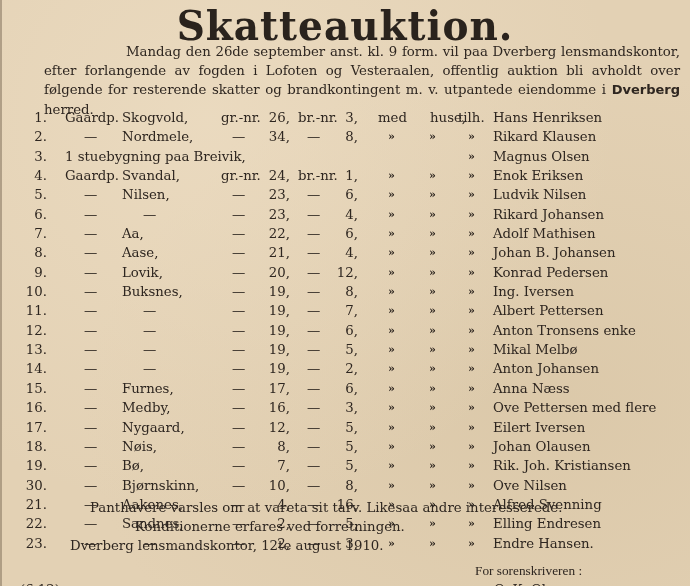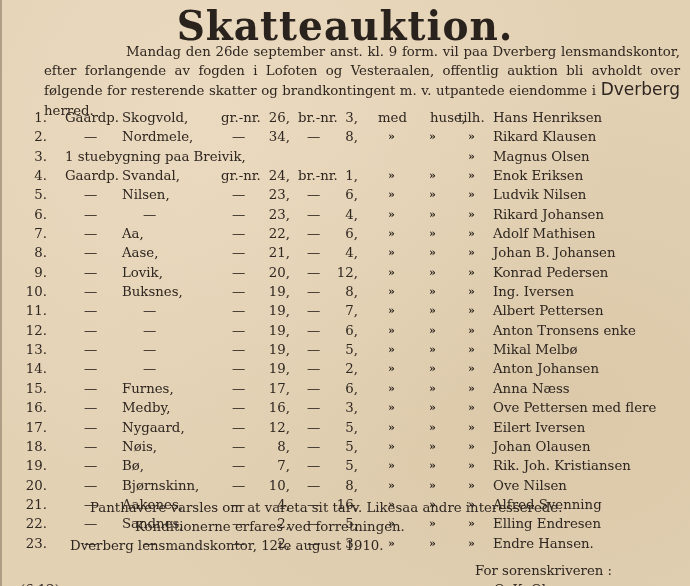--- a/index.html
+++ b/index.html
@@ -17,21 +17,21 @@
   .title {
     position: absolute; left: 0; width: 690px; top: 2px; text-align: center;
     font-family: "DejaVu Serif", serif; font-weight: bold;
     font-size: 39px; letter-spacing: 1px; color: #2a231d;
     transform: scaleY(1.05);
   }
   .intro { position: absolute; left: 8px; top: 42px; width: 672px; font-size: 13.3px; line-height: 19.2px; }
   .intro .line { white-space: nowrap; display: block; text-align: justify; text-align-last: justify; margin-left: 36px; }
   .intro .line.first { padding-left: 82px; }
   .intro .line.last { text-align-last: left; }
-  .intro b { font-family: "DejaVu Sans", sans-serif; font-weight: normal; font-size: 17px; }
+  .intro b { font-family: "DejaVu Sans", sans-serif; font-weight: bold; font-size: 13px; }
   .rows { position: absolute; left: 0; top: 108px; width: 690px; }
   .row { position: relative; height: 19.35px; font-size: 13.3px; line-height: 19px; white-space: nowrap; }
   .row span { position: absolute; top: 0; }
   .c-num { right: 643px; text-align: right; }
   .c-type { left: 65px; }
   .c-dash1 { left: 84px; }
   .c-farm { left: 122px; }
   .c-farm.dash { left: 143px; }
   .c-gr { left: 221px; }
   .c-gr.dash { left: 232px; }
@@ -45,21 +45,21 @@
   .c-q1 { left: 388px; }
   .c-q2 { left: 429px; }
   .c-q3 { left: 468px; }
   .c-owner { left: 493px; }
   .c-full { left: 65px; }
   .quote { font-size: 11px; font-weight: bold; }
   .footer { position: absolute; left: 0; top: 498px; width: 690px; font-size: 13.3px; line-height: 19px; }
   .footer .f1 { position: absolute; left: 90px; top: 0; white-space: nowrap; }
   .footer .f2 { position: absolute; left: 90px; top: 19px; white-space: nowrap; margin-left: 45px; }
   .footer .f3 { position: absolute; left: 70px; top: 38px; white-space: nowrap; }
-  .footer .f4 { position: absolute; left: 475px; top: 63px; white-space: nowrap; }
+  .footer .f4 { position: absolute; left: 475px; top: 63px; white-space: nowrap; font-family: Liberation Serif, serif; }
   .footer .f5 { position: absolute; left: 20px; top: 82px; white-space: nowrap; }
   .footer .f6 { position: absolute; left: 494px; top: 82px; white-space: nowrap; }
 </style>
 </head>
 <body>
 
 <div class="leftrule"></div>
 
 <div class="title">Skatteauktion.</div>
 
@@ -306,21 +306,21 @@
         <span class="c-gr dash">—</span>
         <span class="c-gnr">7,</span>
         <span class="c-br dash">—</span>
         <span class="c-bnr">5,</span>
         <span class="c-q1 quote">»</span>
         <span class="c-q2 quote">»</span>
         <span class="c-q3 quote">»</span>
         <span class="c-owner">Rik. Joh. Kristiansen</span>
       </div>
       <div class="row">
-        <span class="c-num">20.</span>
+        <span class="c-num">30.</span>
         <span class="c-dash1">—</span>
         <span class="c-farm">Bjørnskinn,</span>
         <span class="c-gr dash">—</span>
         <span class="c-gnr">10,</span>
         <span class="c-br dash">—</span>
         <span class="c-bnr">8,</span>
         <span class="c-q1 quote">»</span>
         <span class="c-q2 quote">»</span>
         <span class="c-q3 quote">»</span>
         <span class="c-owner">Ove Nilsen</span>

